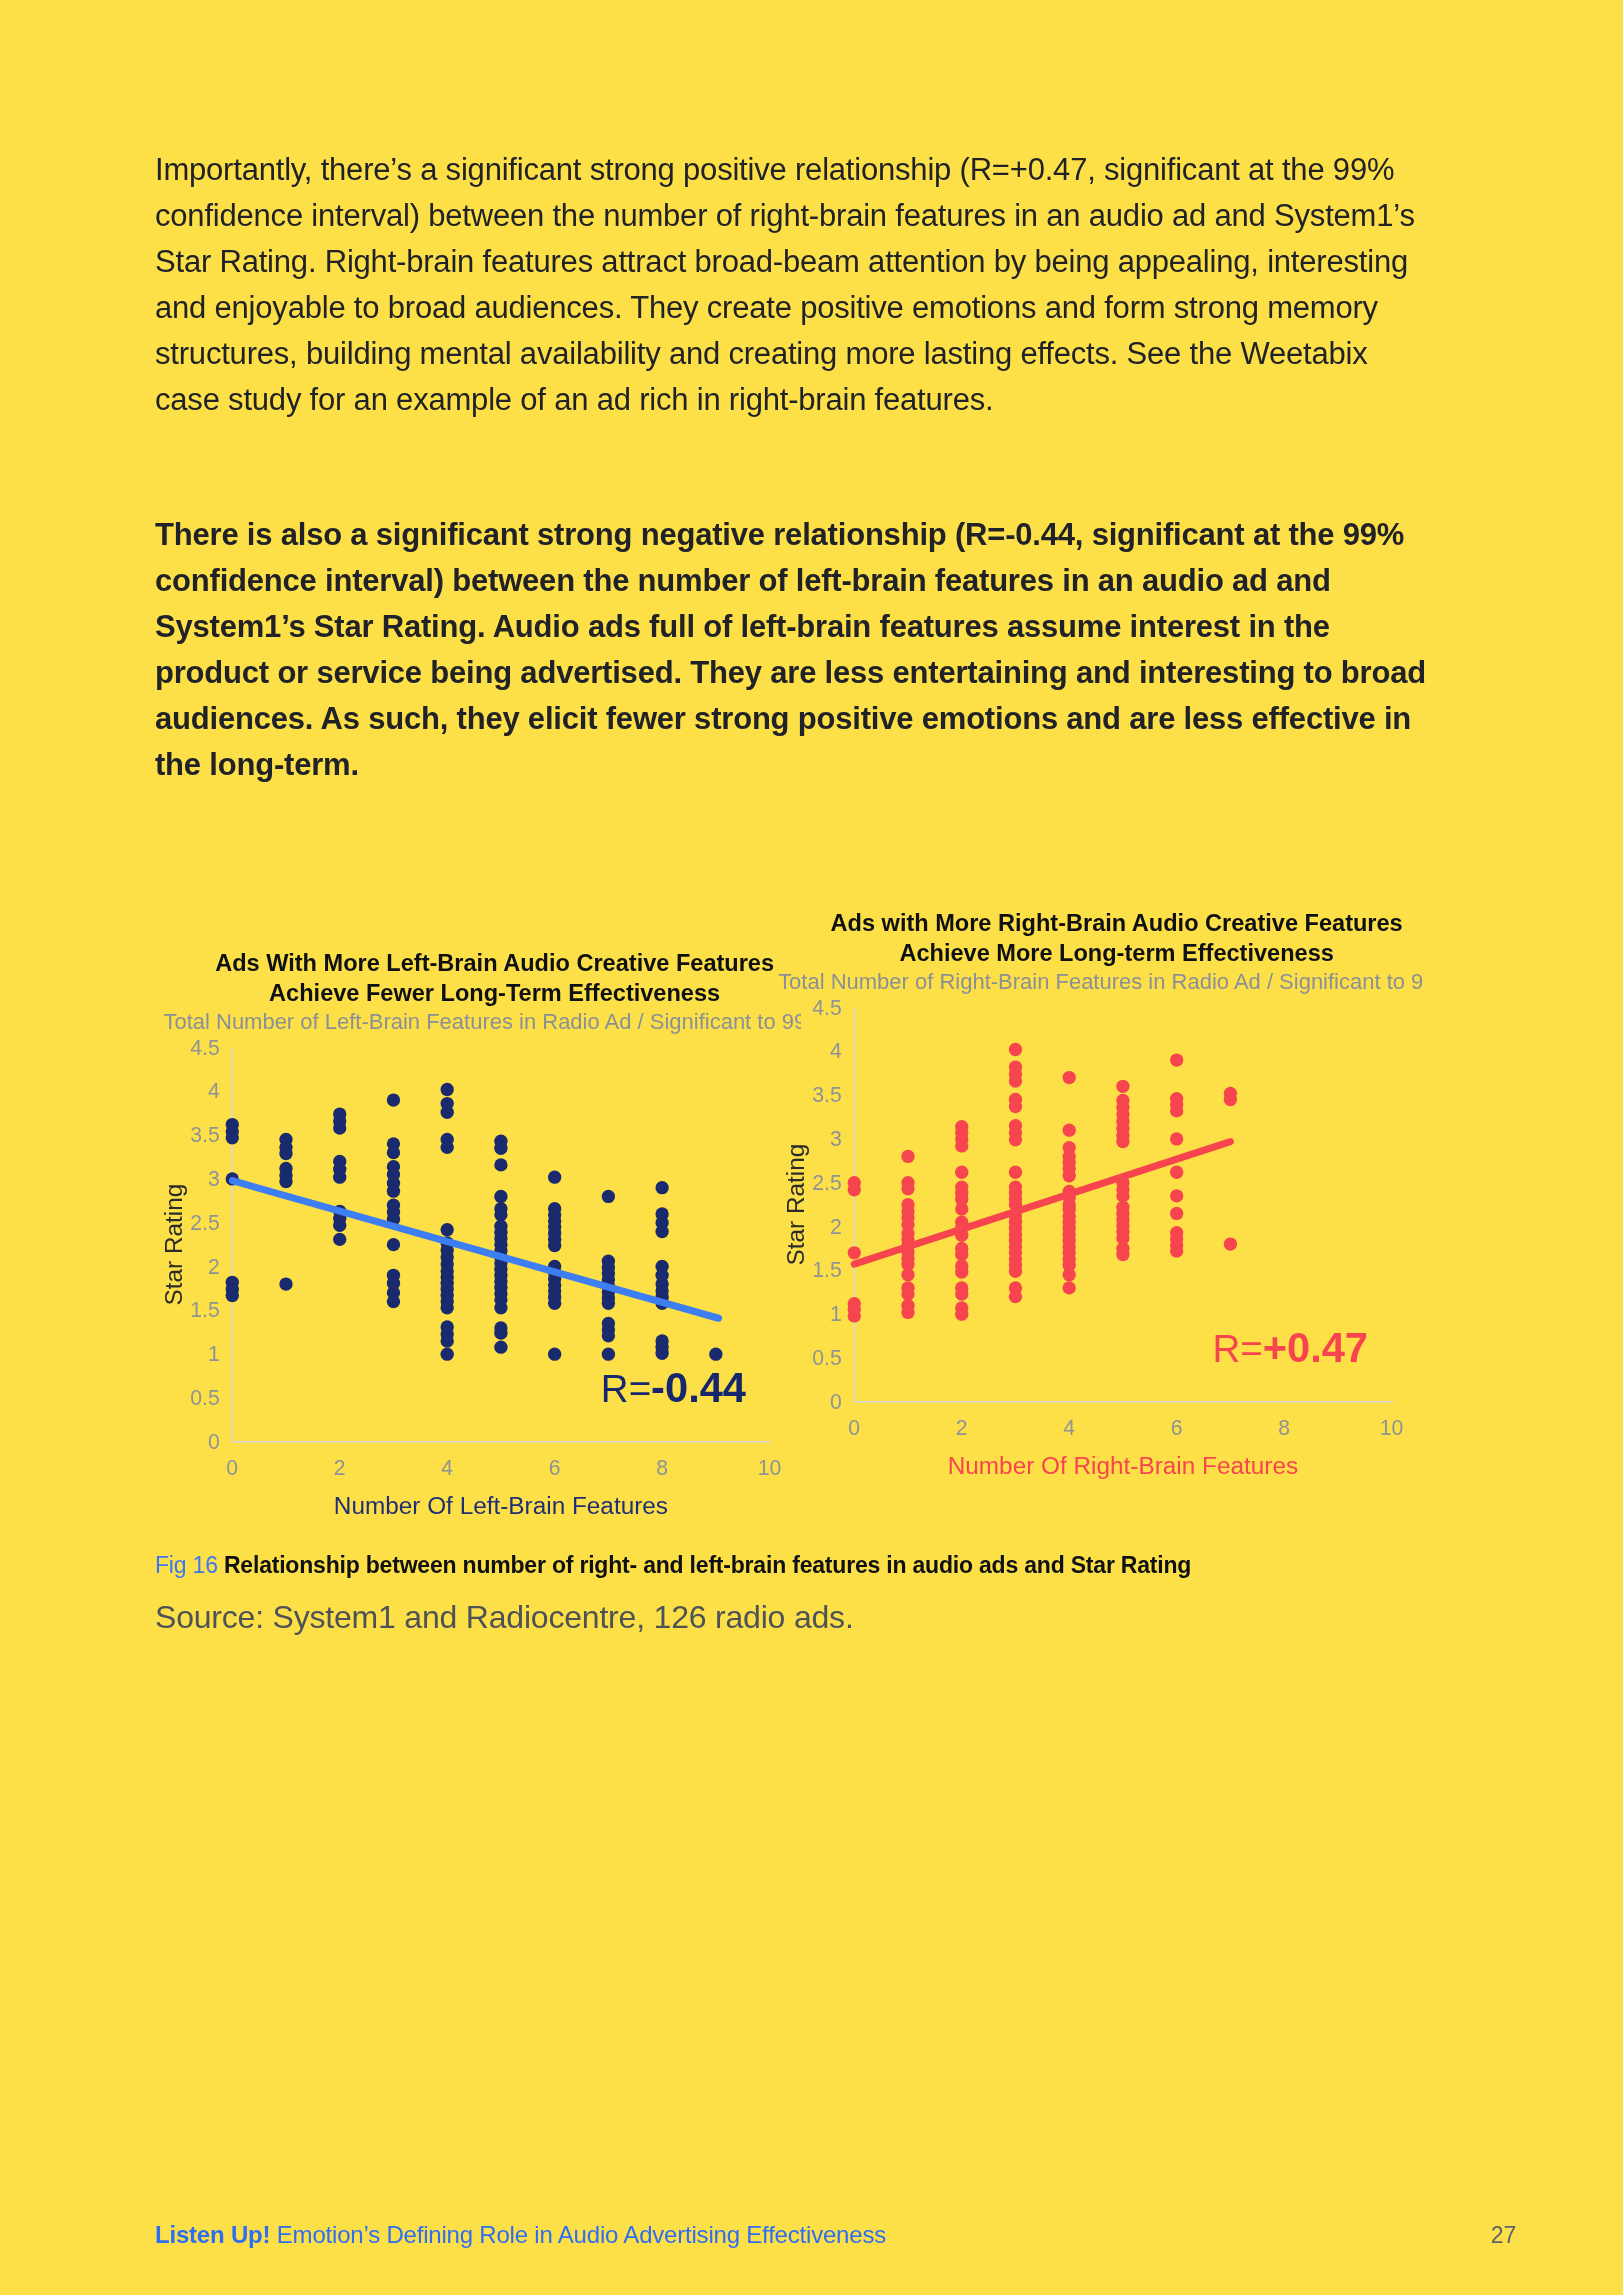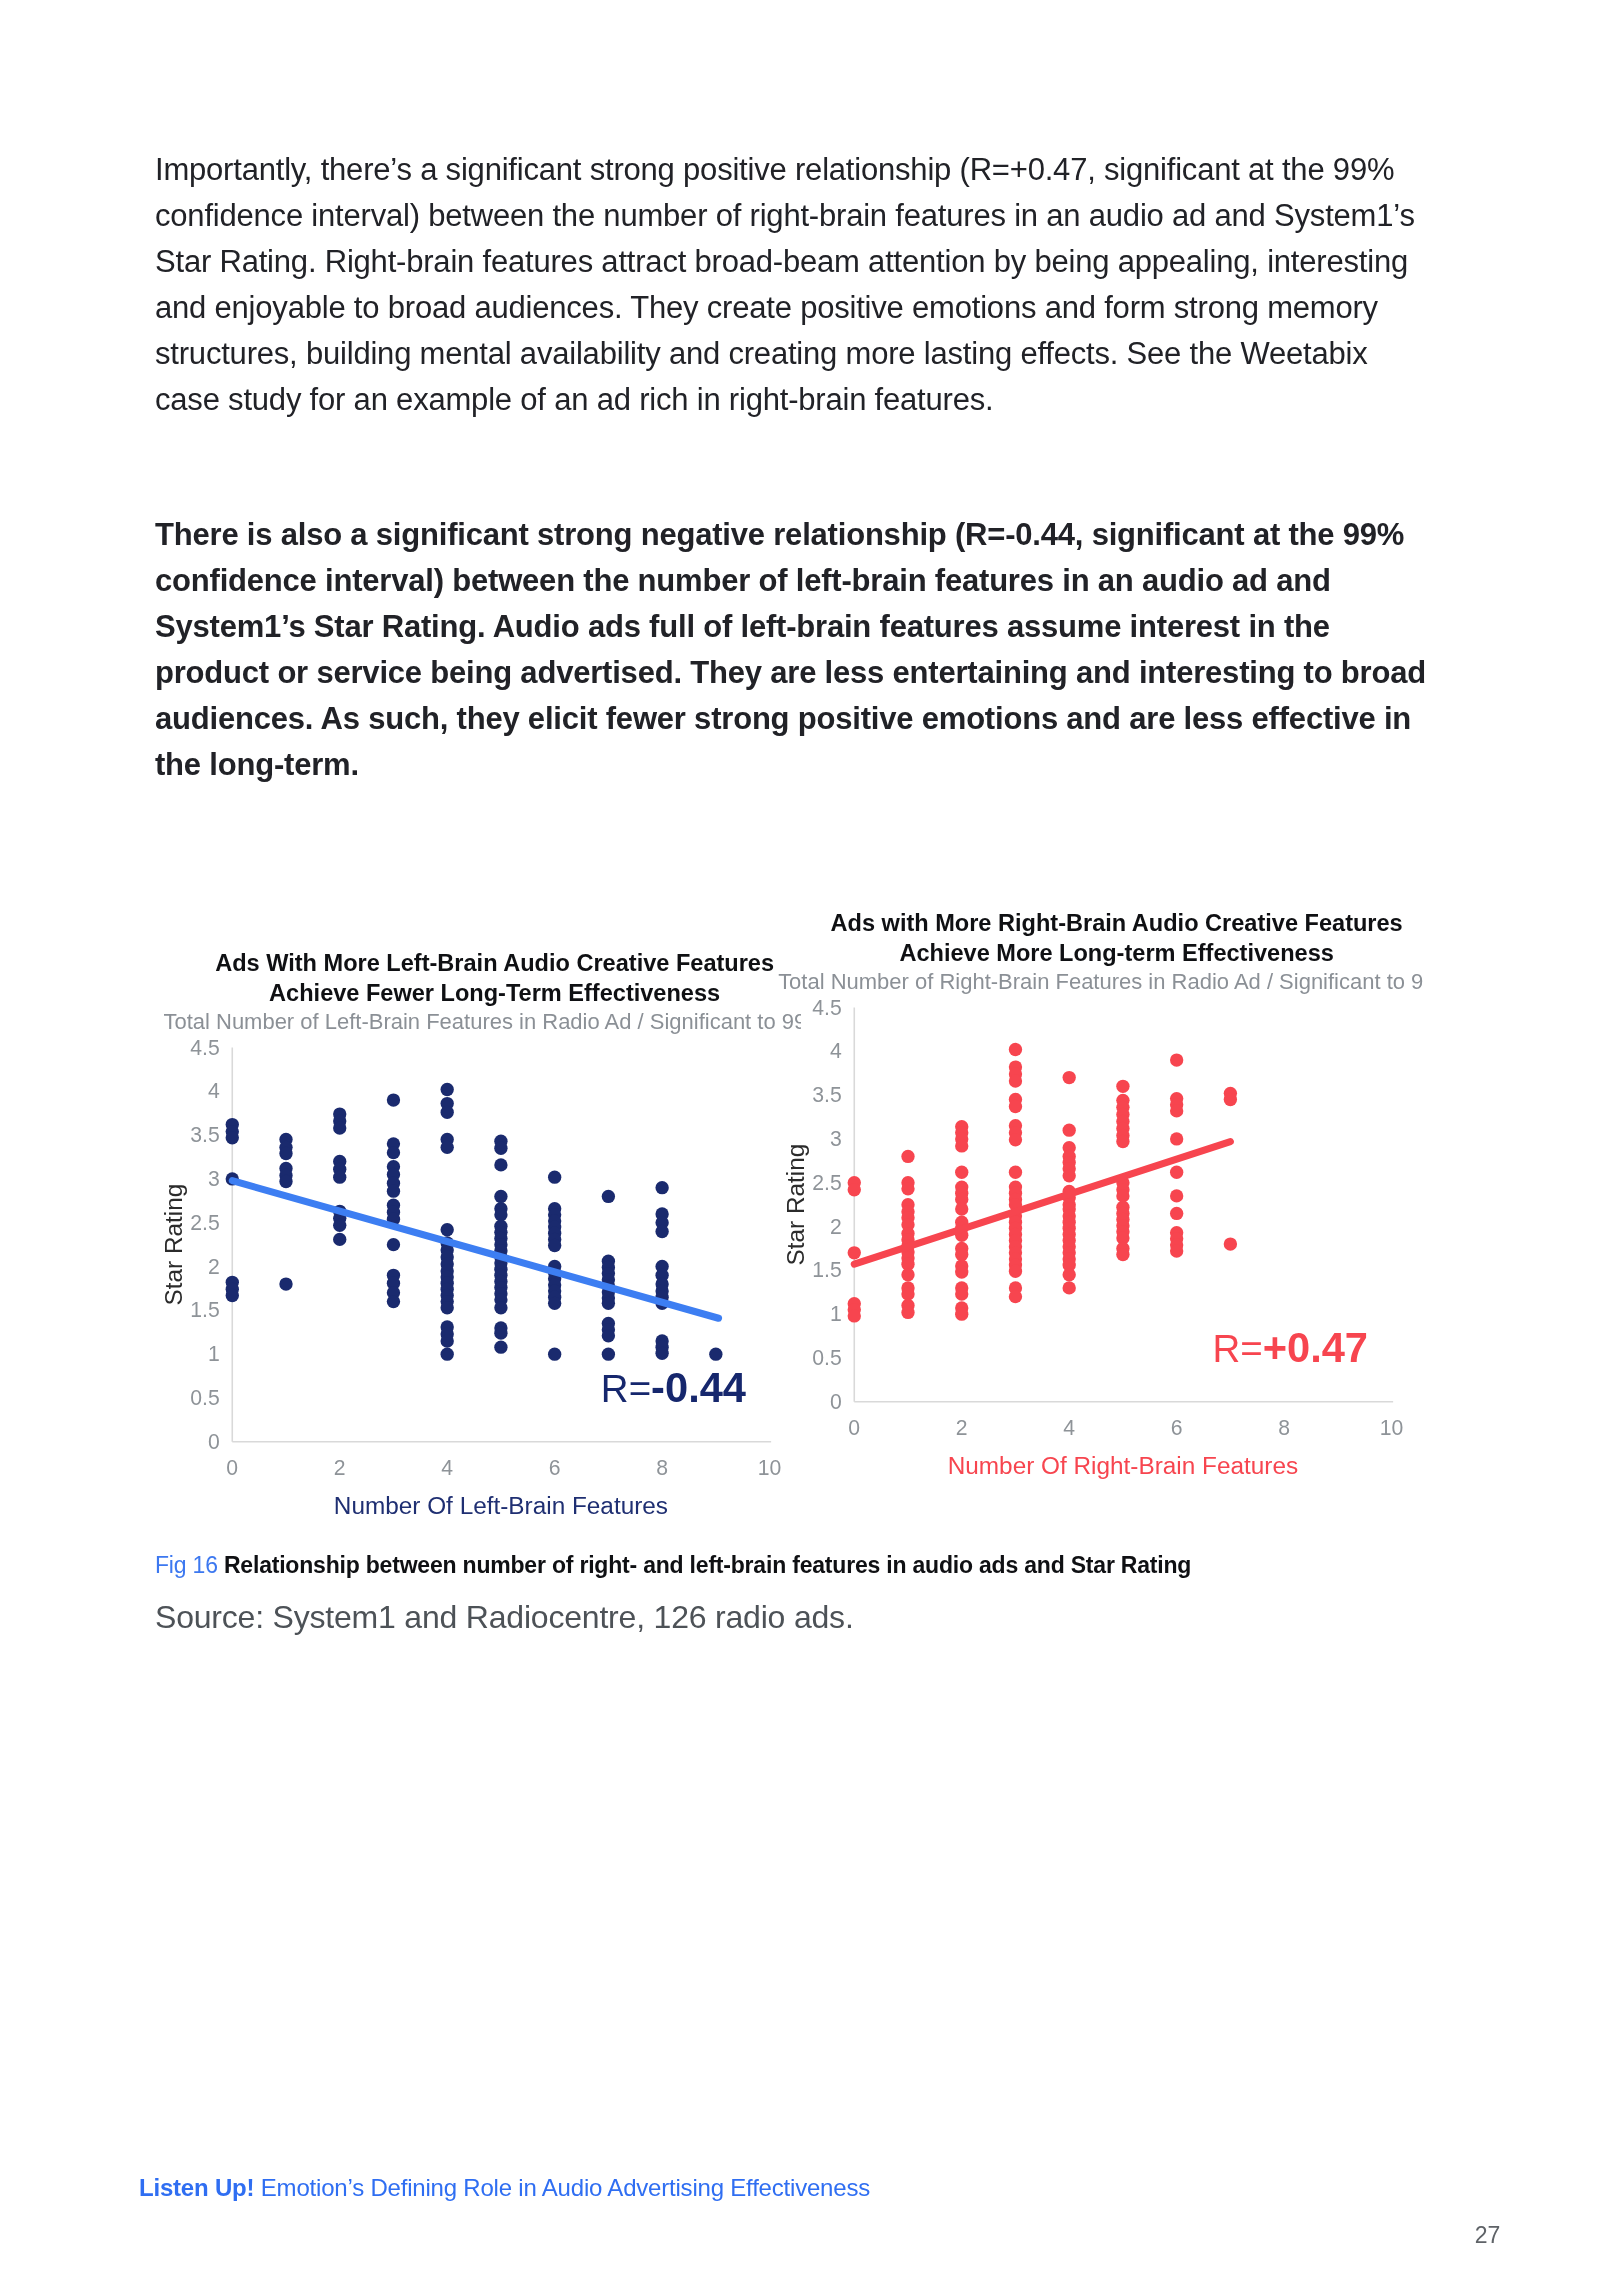--- a/index.html
+++ b/index.html
@@ -1,19 +1,19 @@
 <!DOCTYPE html>
 <html style="font-size:12.6px"><head>
 <meta charset="utf-8">
 <style>
   html,body{margin:0;padding:0;background:#e9e9e9;}
   .page{
     position:relative;
     width:1623px;height:2295px;
-    background:#ffffff;
+    background:#fde047;
     font-family:"Liberation Sans", sans-serif;
     overflow:hidden;
   }
   .body-copy{
     position:absolute;left:155px;width:1276px;
     font-size:31px;line-height:46px;letter-spacing:-0.2px;
     color:#212227;
   }
   .para-1{top:116px;}
   .para-2{top:481px;font-weight:bold;}
@@ -24,22 +24,22 @@
     position:absolute;left:155px;top:1549px;width:1276px;
     font-size:23px;line-height:33px;letter-spacing:-0.2px;
   }
   .fig-label{color:#3c78f0;font-weight:400;}
   .fig-title{color:#0f1013;font-weight:700;}
   .source-line{
     position:absolute;left:155px;top:1599px;width:1276px;
     font-size:32px;color:#4d5257;letter-spacing:-0.2px;
   }
   .footer-row{
-    position:absolute;left:139px;top:2174px;width:1361px;
-    display:flex;justify-content:space-between;align-items:flex-start;
+    position:absolute;left:155px;top:2174px;width:1361px;
+    display:flex;justify-content:space-between;align-items:flex-end;
     font-size:24px;letter-spacing:-0.2px;gap:16px;
   }
   .footer-title{color:#2f6ef2;}
   .footer-brand{font-weight:800;}
   .page-number{color:#5f6368;font-size:23px;margin-top:48px;}
   svg text{font-family:"Liberation Sans", sans-serif;}
 </style>
 </head>
 <body>
 

